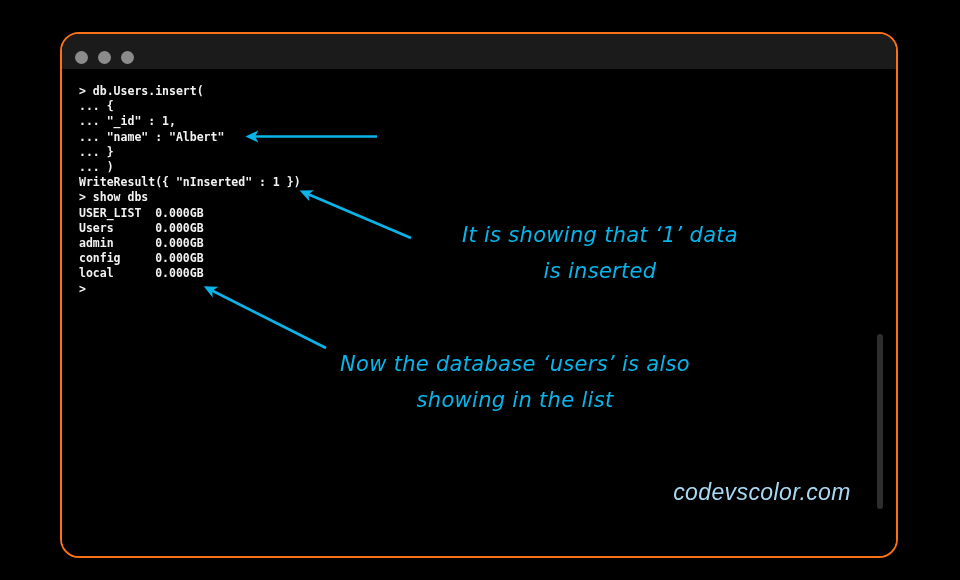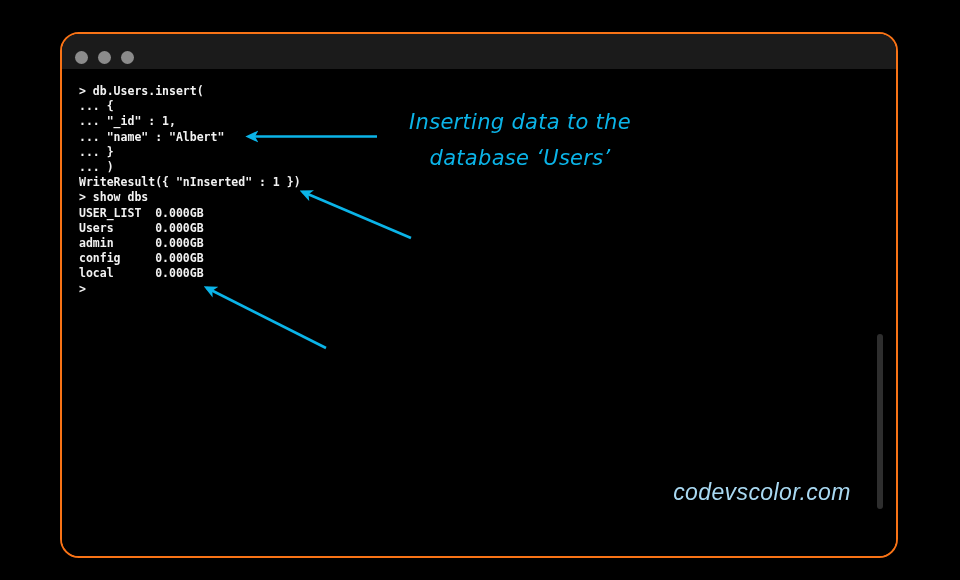--- a/index.html
+++ b/index.html
@@ -189,18 +189,20 @@
       </marker>
     </defs>
 
     <line x1="377" y1="136.5" x2="249" y2="136.5" stroke="#0bb4e8" stroke-width="2.6" marker-end="url(#head)"></line>
 
     <line x1="411" y1="238" x2="303" y2="192" stroke="#0bb4e8" stroke-width="2.6" marker-end="url(#head)"></line>
 
     <line x1="326" y1="348" x2="207" y2="288" stroke="#0bb4e8" stroke-width="2.6" marker-end="url(#head)"></line>
   </svg>
 
-  <div class="annotation" id="annotation-insert">Inserting data to the
-database ‘Users’</div>
-
-
+
+  <div class="annotation" id="annotation-inserted-count">It is showing that ‘1’ data
+is inserted</div>
+
+  <div class="annotation" id="annotation-db-list">Now the database ‘users’ is also
+showing in the list</div>
 
 </div>
 
 </body></html>

